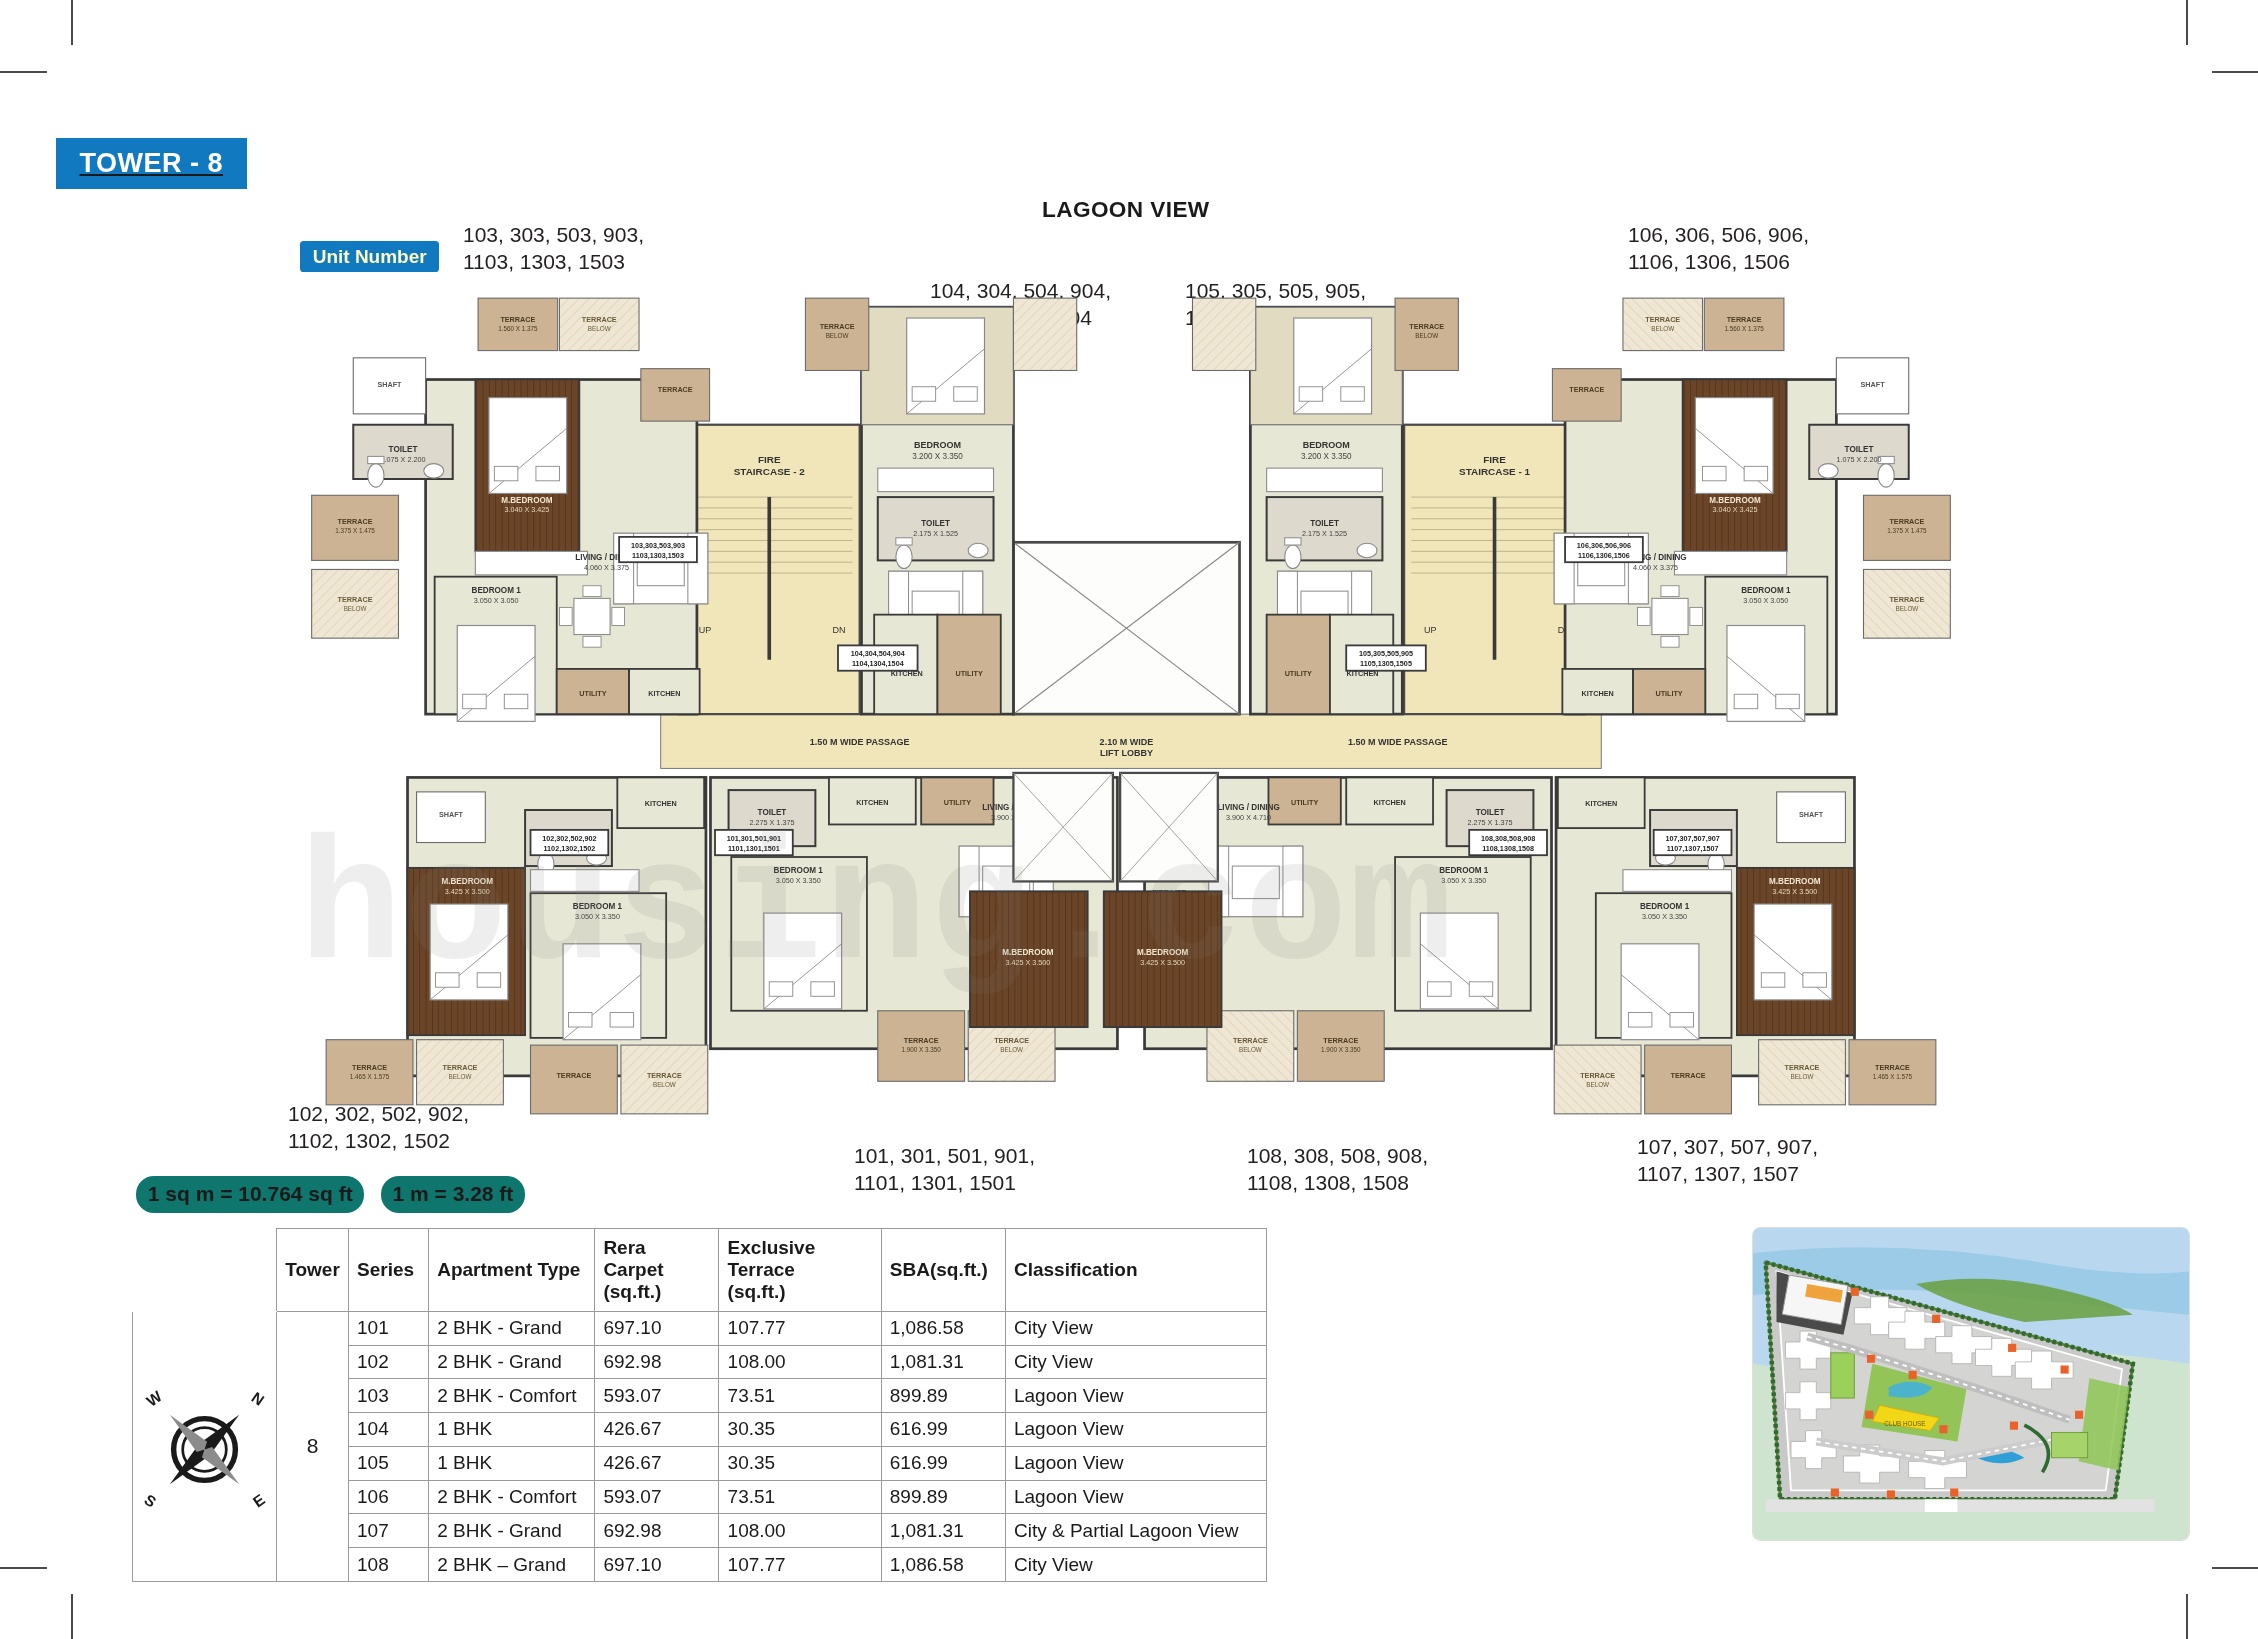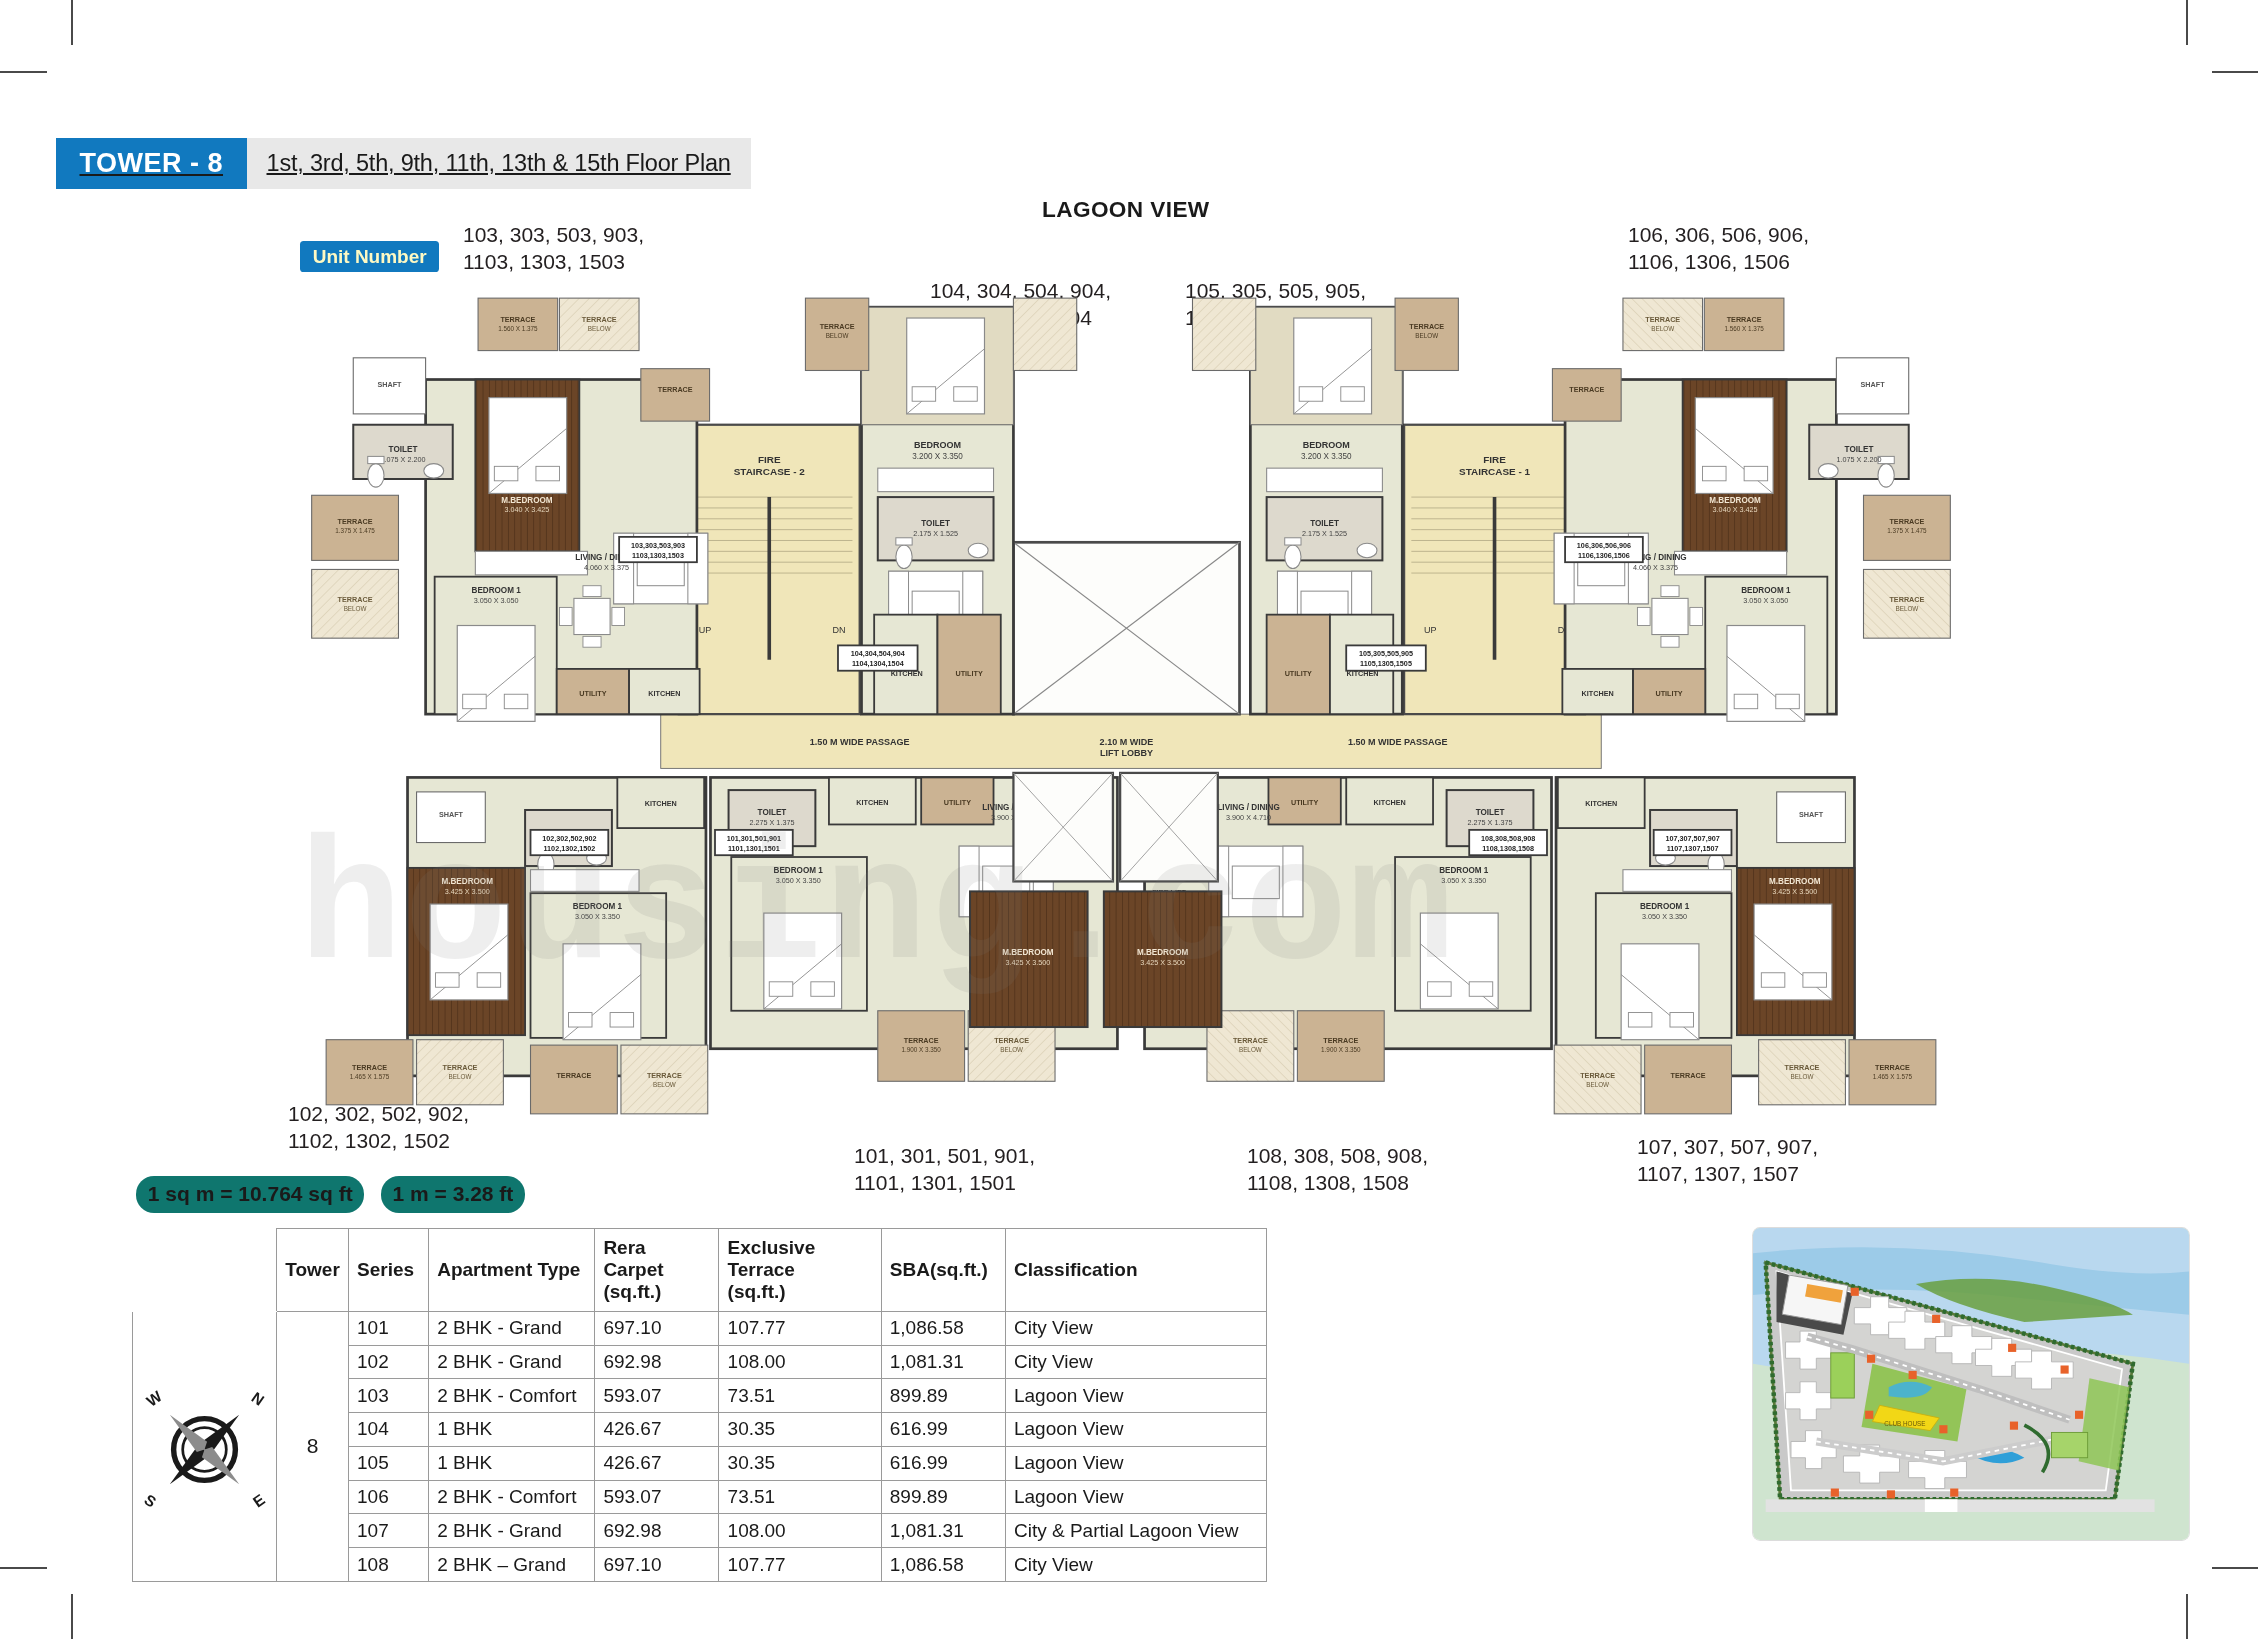--- a/index.html
+++ b/index.html
@@ -79,21 +79,20 @@
 <div class="crop h" style="left:0;top:71px;"></div>
 <div class="crop v" style="left:2186px;top:0;"></div>
 <div class="crop h" style="left:2212px;top:71px;"></div>
 <div class="crop v" style="left:71px;top:1594px;"></div>
 <div class="crop h" style="left:0;top:1567px;"></div>
 <div class="crop v" style="left:2186px;top:1594px;"></div>
 <div class="crop h" style="left:2212px;top:1567px;"></div>
 
 <div id="header">
   <div id="tower-badge">TOWER - 8</div>
-  <div id="floor-title">1st, 3rd, 5th, 9th, 11th, 13th &amp; 15th Floor Plan</div>
 </div>
 
 <div id="lagoon-view">LAGOON VIEW</div>
 
 <div id="unit-pill">Unit Number</div>
 
 <div class="unit-callout" style="left:463px;top:221px;">103, 303, 503, 903,
 1103, 1303, 1503</div>
 <div class="unit-callout" style="left:930px;top:277px;">104, 304, 504, 904,
 1104, 1304, 1504</div>

